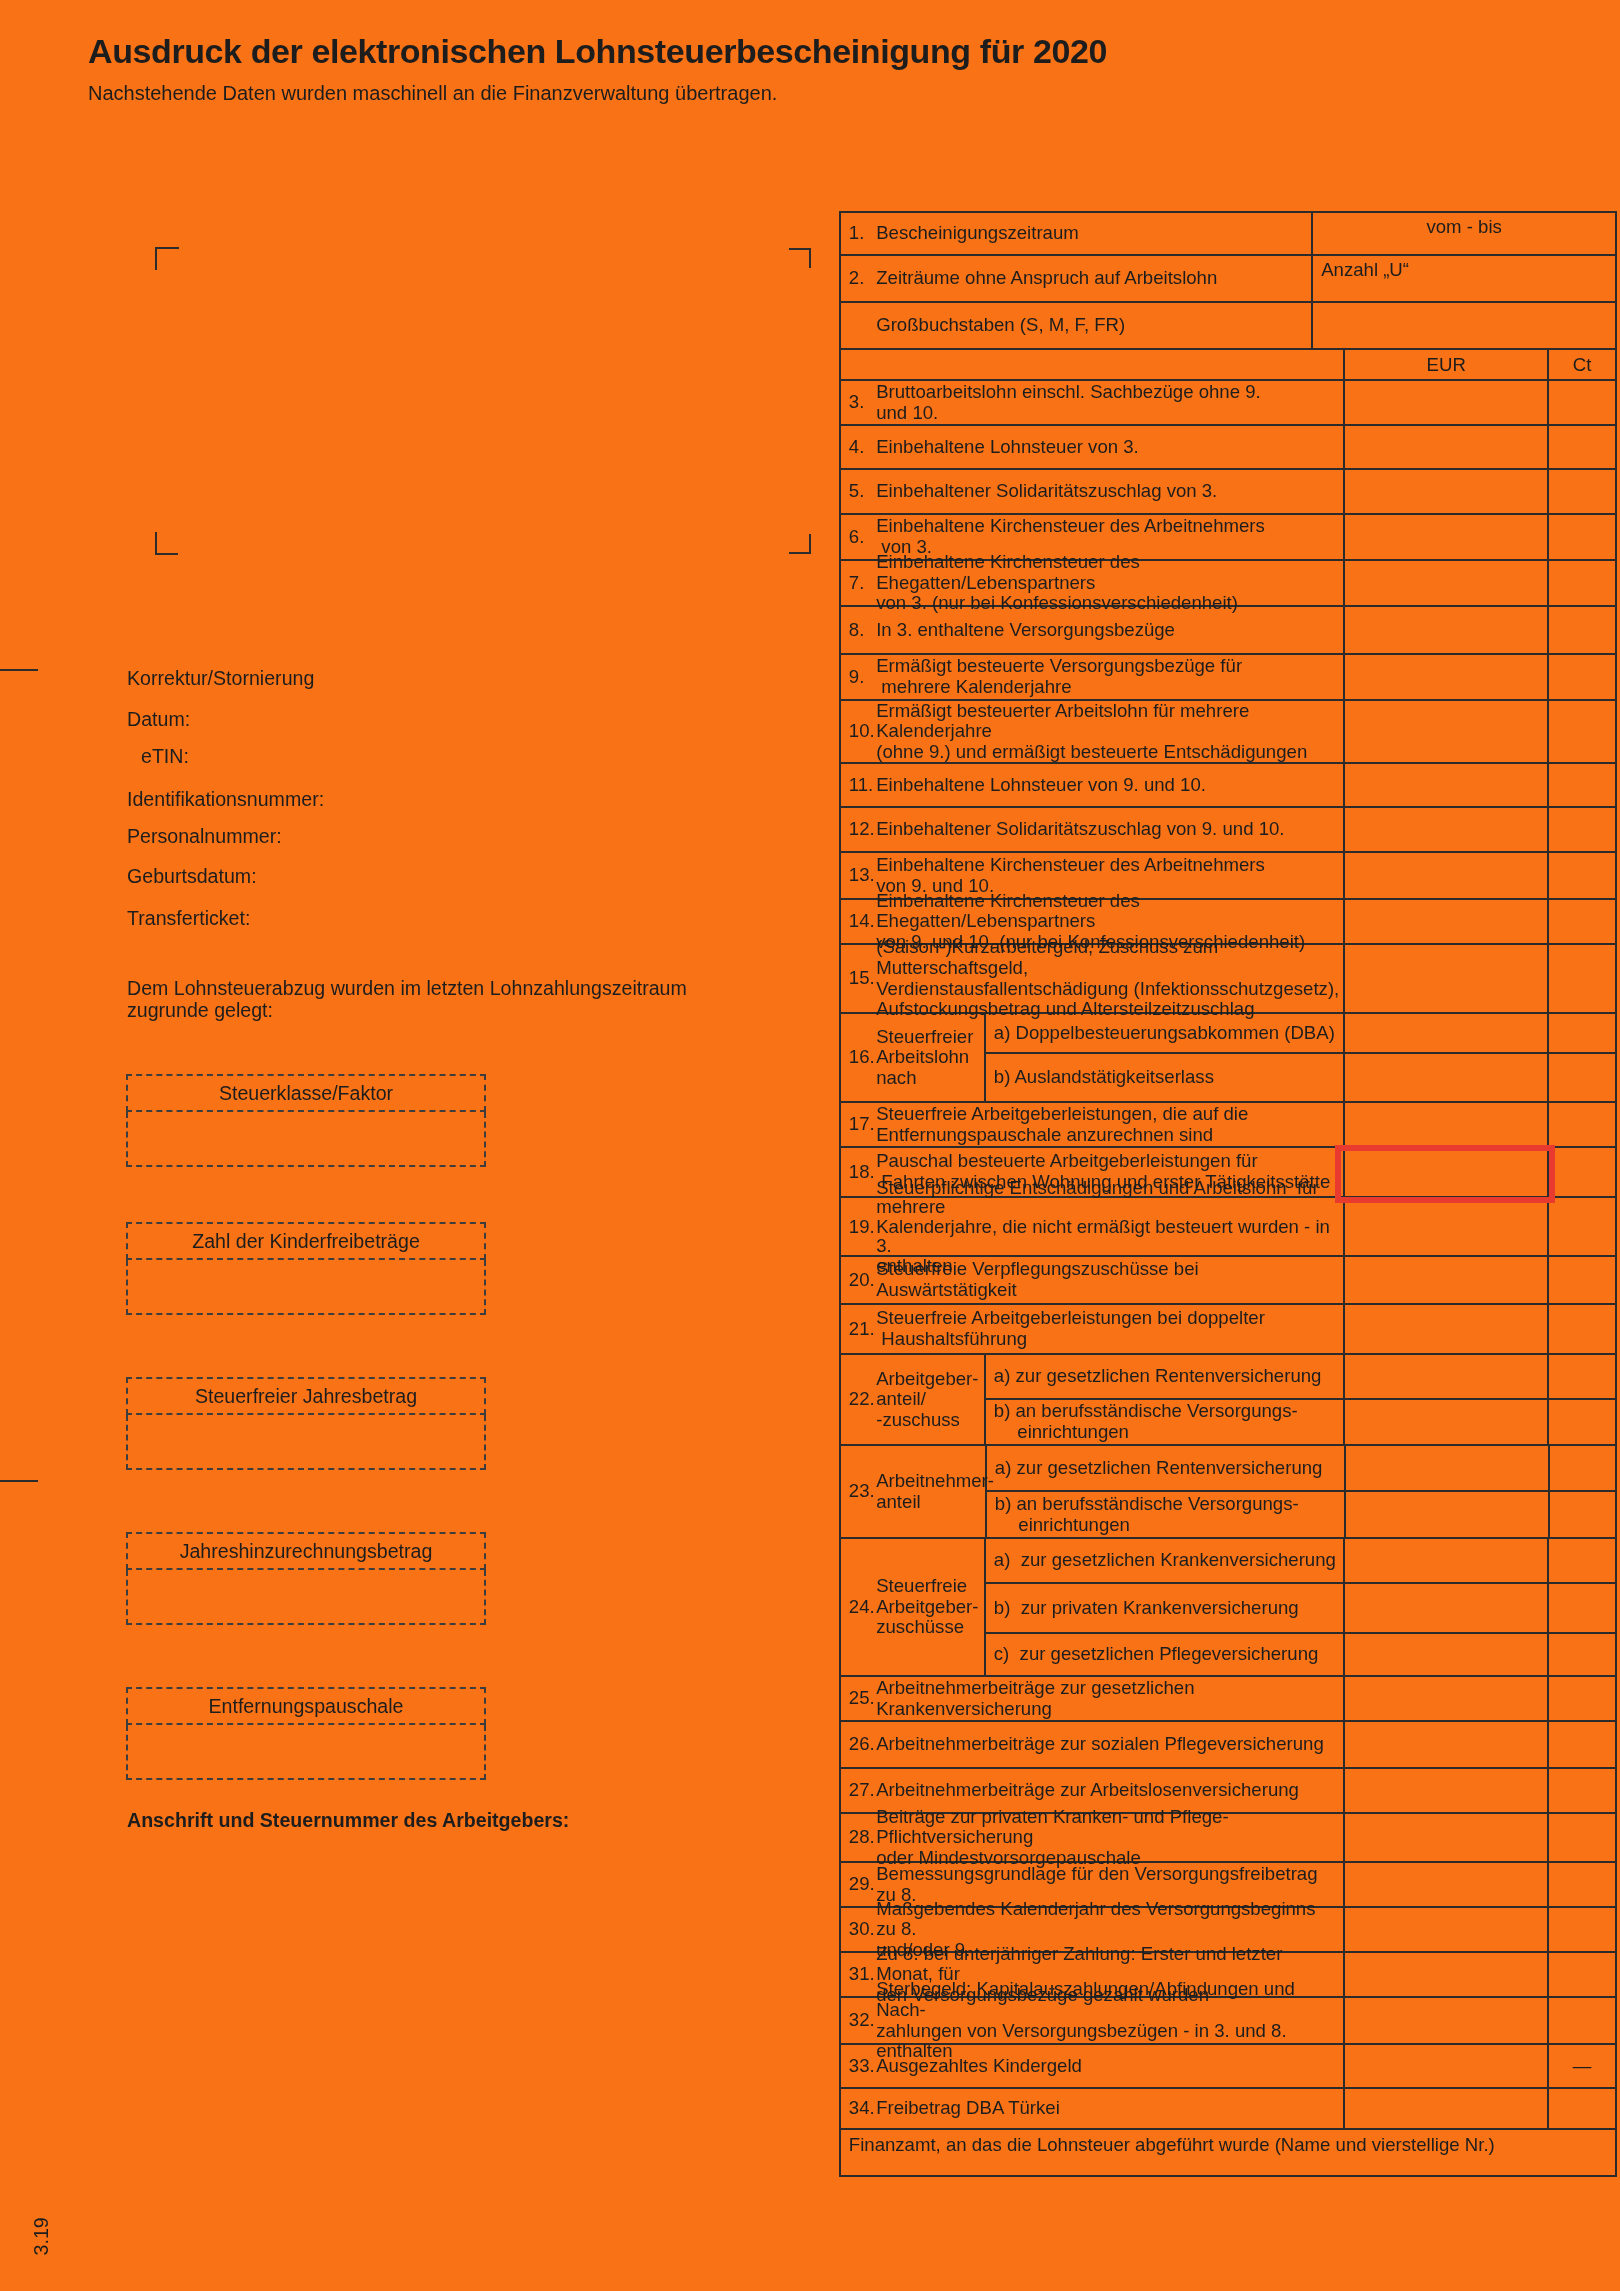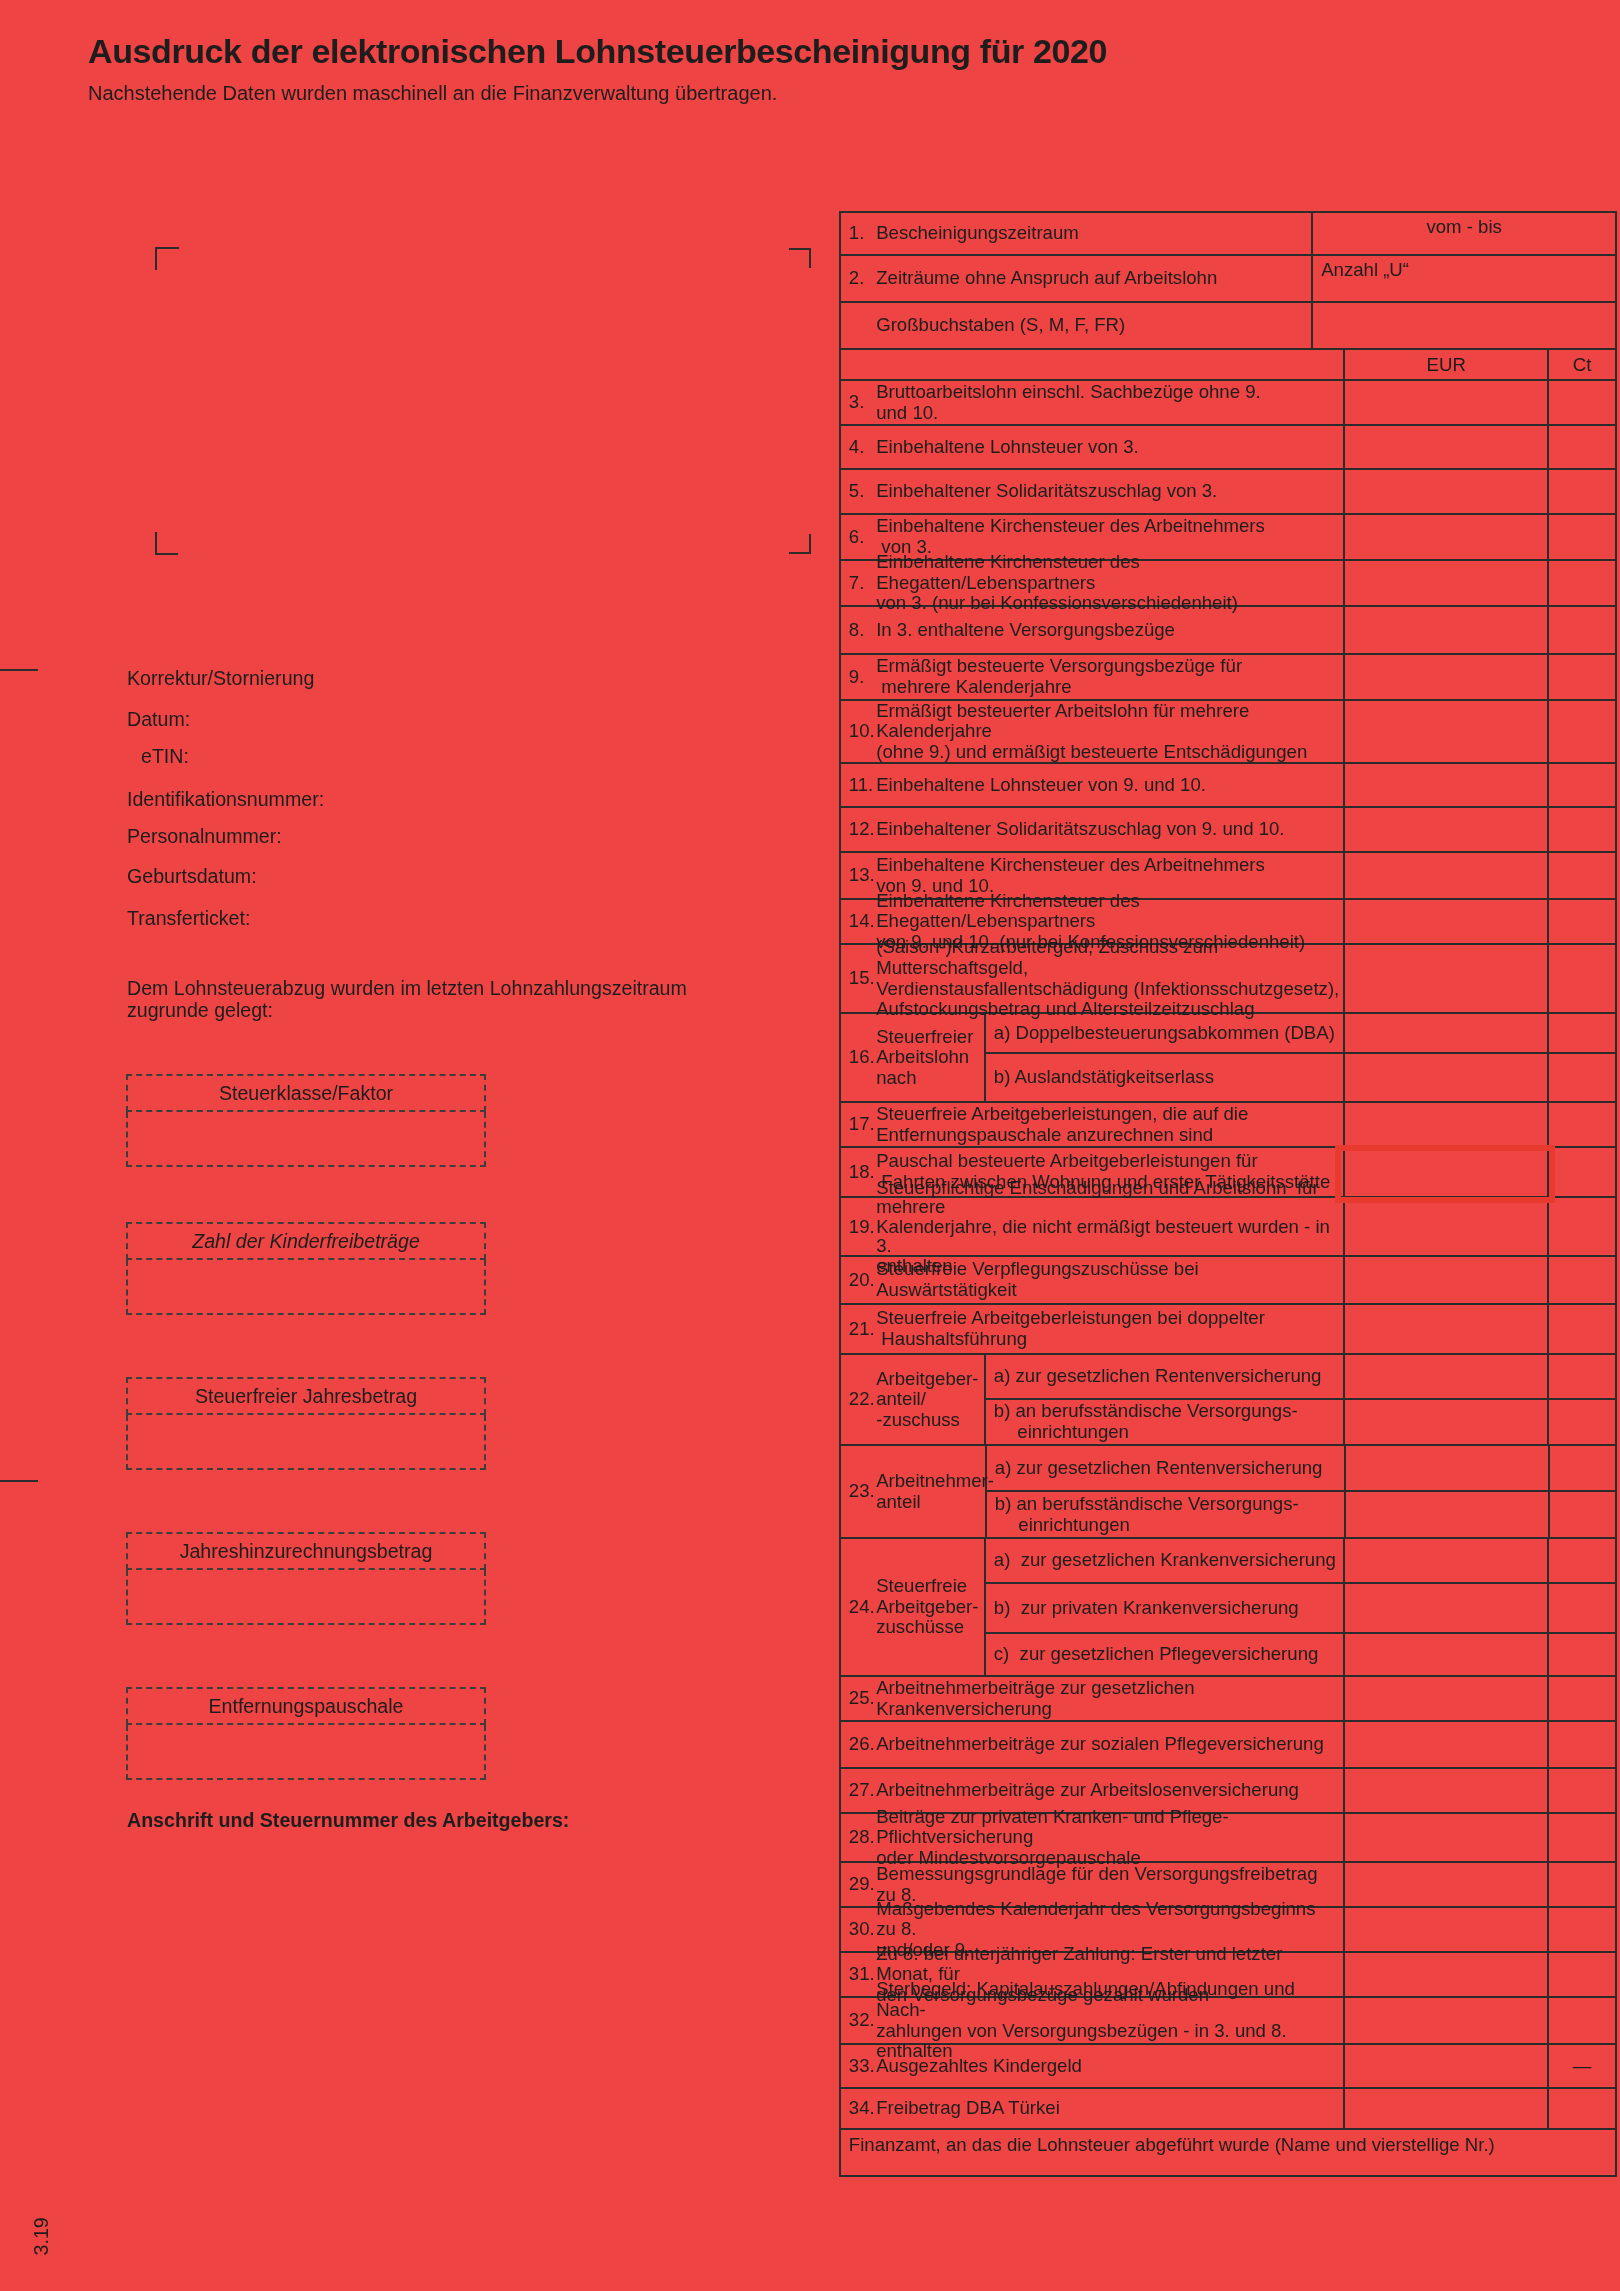--- a/index.html
+++ b/index.html
@@ -1,16 +1,16 @@
 <!DOCTYPE html>
 <html><head>
 <meta charset="utf-8">
 <style>
   html,body{margin:0;padding:0;background:#fff;}
-  .page{position:relative;width:1620px;height:2292px;background:#ef4444;
+  .page{position:relative;width:1620px;height:2292px;background:#f97316;
         font-family:"Liberation Sans",sans-serif;color:#1d1d1d;overflow:hidden;}
   .abs{position:absolute;}
   .title{left:88px;top:32px;font-size:34px;font-weight:bold;letter-spacing:-0.4px;white-space:nowrap;}
   .subtitle{left:88px;top:82px;font-size:20px;white-space:nowrap;}
   .leftlabel{left:127px;font-size:19.6px;white-space:nowrap;}
   .intro{left:127px;top:977px;font-size:19.6px;line-height:22px;white-space:pre-wrap;}
   .employer{left:127px;top:1809px;font-size:19.6px;font-weight:bold;white-space:nowrap;}
 
   
   .dbox{left:126px;width:360px;}
@@ -77,21 +77,21 @@
   <div class="abs leftlabel" style="top:865px;">Geburtsdatum:</div>
   <div class="abs leftlabel" style="top:907px;">Transferticket:</div>
 
   <div class="abs intro">Dem Lohnsteuerabzug wurden im letzten Lohnzahlungszeitraum
 zugrunde gelegt:</div>
 
   <div class="abs dbox" style="top:1074px;">
     <div class="dlabel">Steuerklasse/Faktor</div>
     <div class="dval"></div>
   </div>
-  <div class="abs dbox" style="top:1222px;font-style:italic;">
+  <div class="abs dbox" style="top:1222px;">
     <div class="dlabel">Zahl der Kinderfreibeträge</div>
     <div class="dval"></div>
   </div>
   <div class="abs dbox" style="top:1377px;">
     <div class="dlabel">Steuerfreier Jahresbetrag</div>
     <div class="dval"></div>
   </div>
   <div class="abs dbox" style="top:1532px;">
     <div class="dlabel">Jahreshinzurechnungsbetrag</div>
     <div class="dval"></div>

